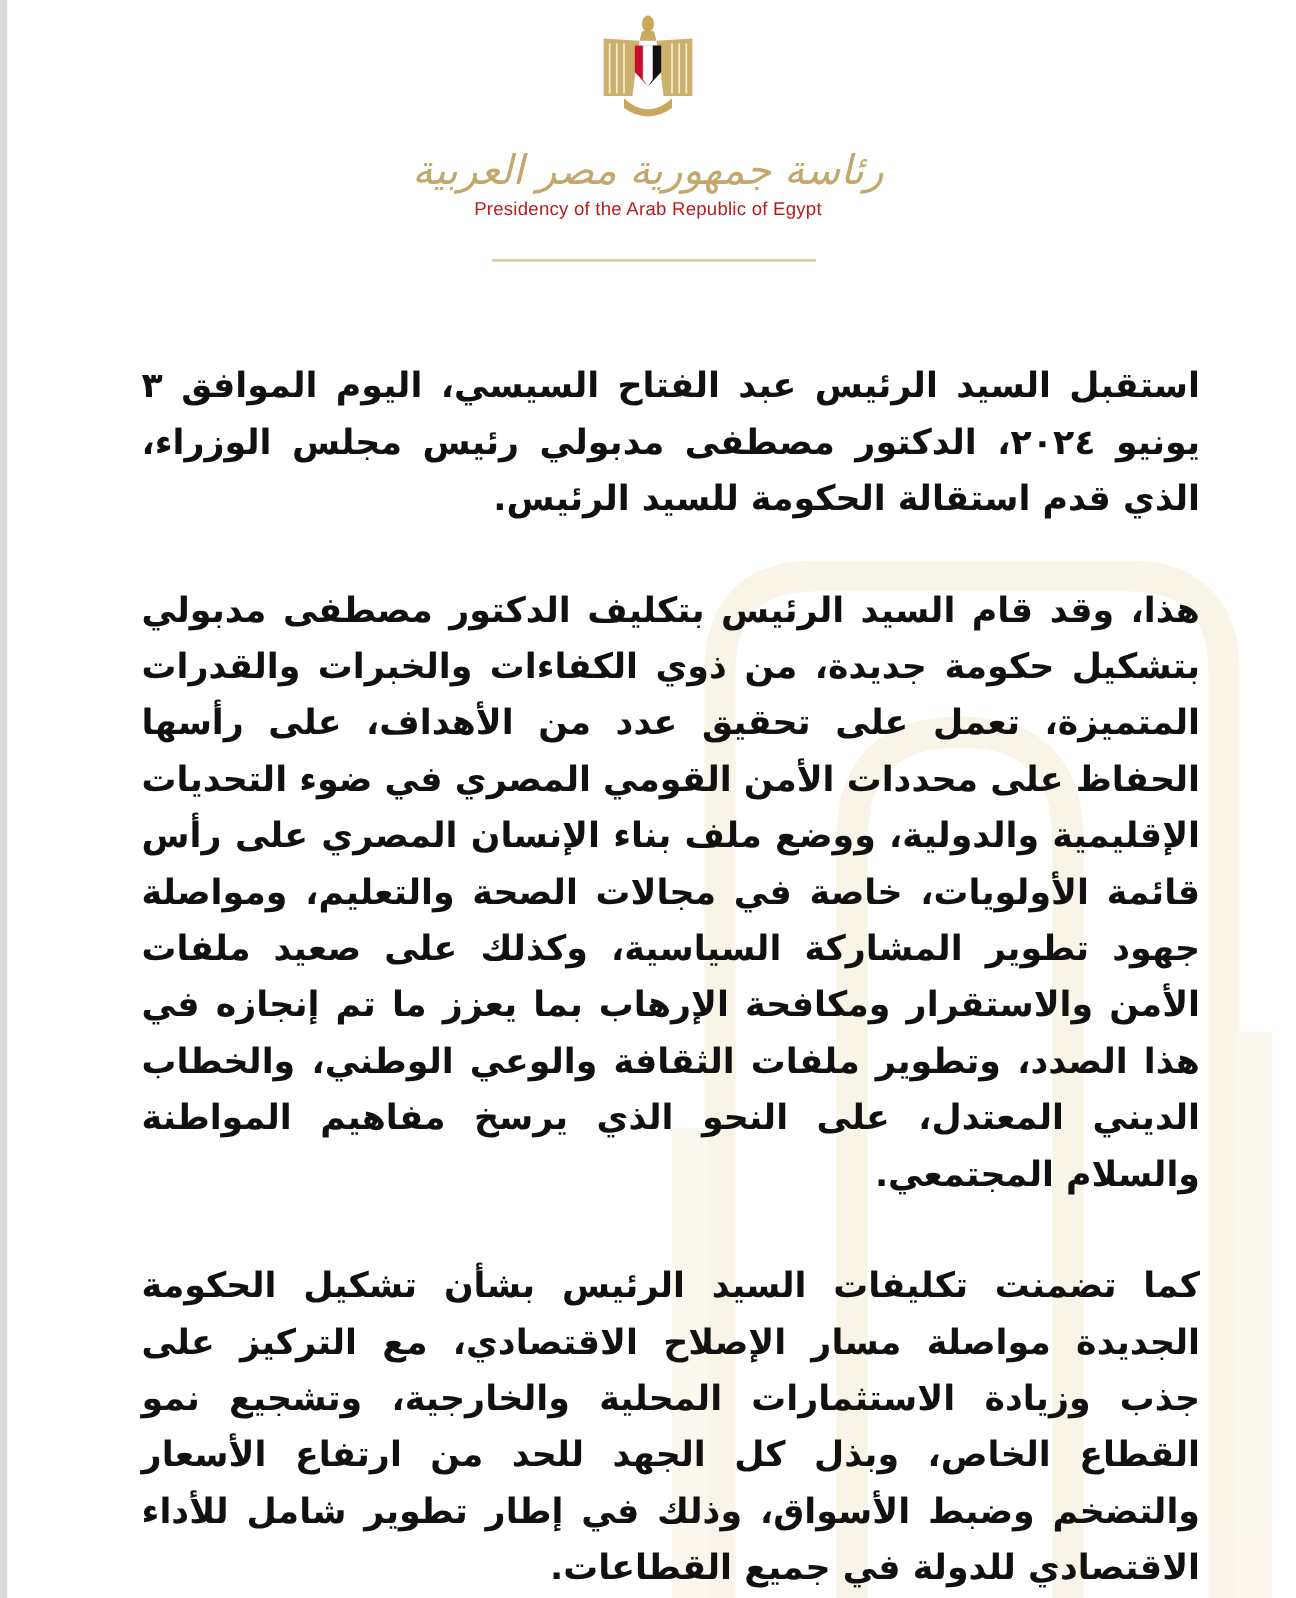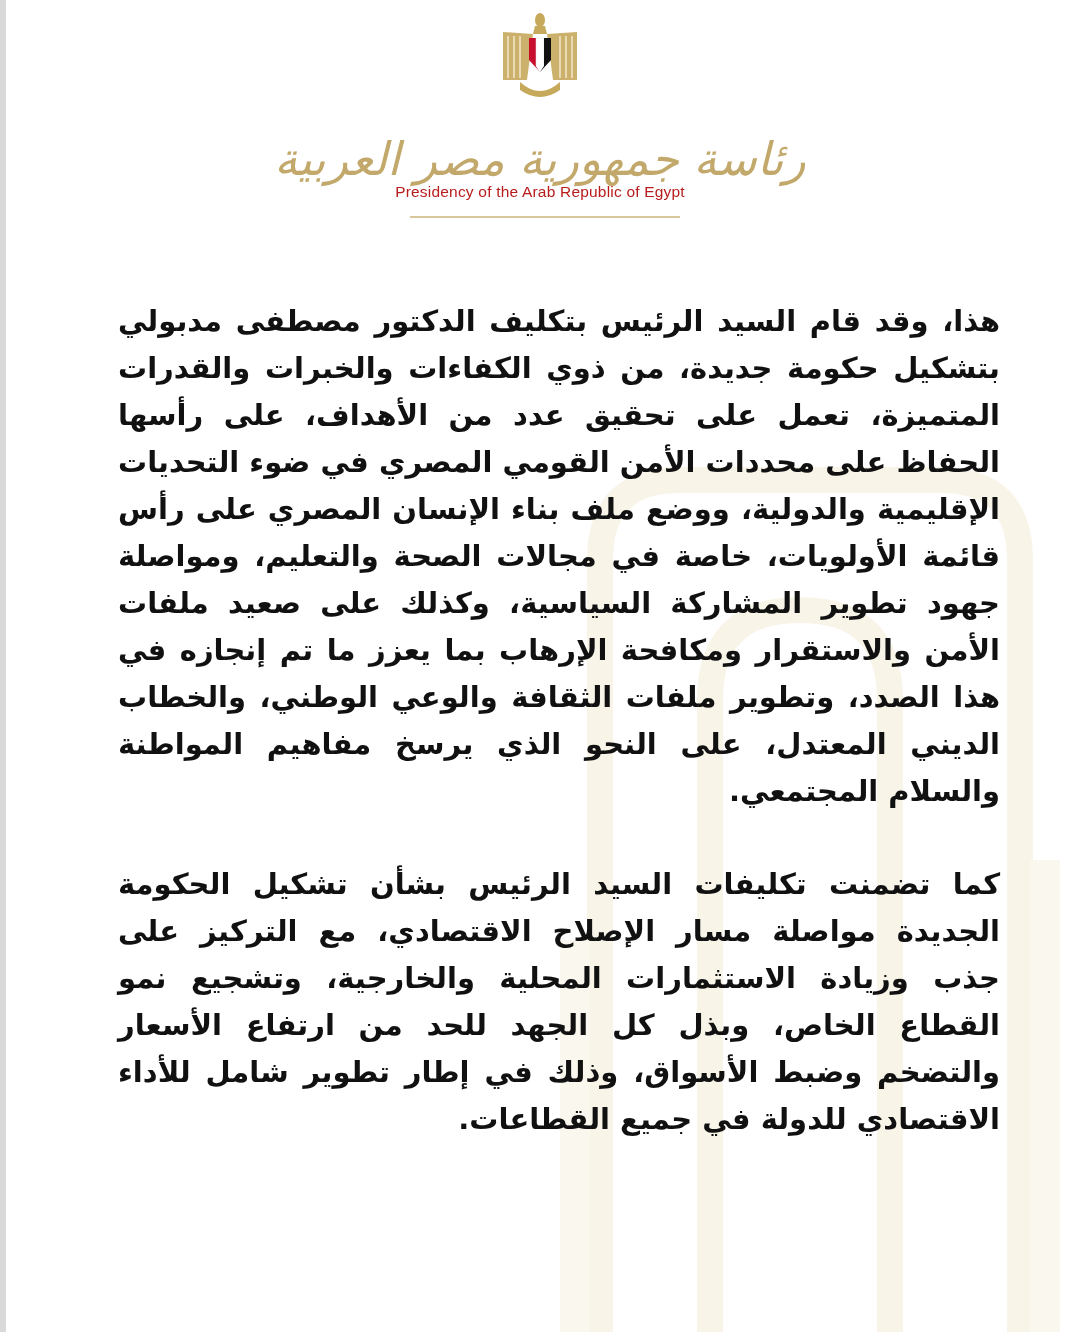--- a/index.html
+++ b/index.html
@@ -16,21 +16,21 @@
     .watermark {
       position: absolute; left: 540px; top: 440px; width: 540px; height: 892px;
       opacity: 0.5; pointer-events: none;
     }
     .header {
       position: absolute; left: 0; top: 0; width: 1080px; height: 230px;
       display: flex; flex-direction: column; align-items: center;
     }
     .emblem { margin-top: 10px; width: 90px; height: 92px; }
     .calligraphy {
-      margin-top: 37px; font-family: "DejaVu Serif", serif; font-size: 46px;
+      margin-top: 20px; font-family: "DejaVu Serif", serif; font-size: 34px;
       color: #c2a86a; direction: rtl; letter-spacing: 1px; line-height: 40px;
       font-style: italic;
     }
     .subtitle {
       margin-top: 4px; font-family: "Liberation Sans", sans-serif;
       font-size: 15.5px; color: #b91c1c; letter-spacing: 0.2px;
     }
     .divider {
       position: absolute; top: 216px; left: 410px; width: 270px; height: 2px;
       background: #d8c79a;
@@ -79,16 +79,17 @@
     <path d="M34 28 H41 V56 L45 62 L34 50 Z" fill="#c8102e"></path>
     <path d="M41 28 H49 V56 L45 62 L41 56 Z" fill="#ffffff" stroke="#ddd" stroke-width="0.5"></path>
     <path d="M49 28 H56 V50 L45 62 L49 56 Z" fill="#111111"></path>
   </svg>
   <div class="calligraphy">رئاسة جمهورية مصر العربية</div>
   <div class="subtitle">Presidency of the Arab Republic of Egypt</div>
 </div>
 <div class="divider"></div>
 
 <div class="content">
+  <p>استقبل السيد الرئيس عبد الفتاح السيسي، اليوم الموافق ٣ يونيو ٢٠٢٤، الدكتور مصطفى مدبولي رئيس مجلس الوزراء، الذي قدم استقالة الحكومة للسيد الرئيس.</p>
   <p>هذا، وقد قام السيد الرئيس بتكليف الدكتور مصطفى مدبولي بتشكيل حكومة جديدة، من ذوي الكفاءات والخبرات والقدرات المتميزة، تعمل على تحقيق عدد من الأهداف، على رأسها الحفاظ على محددات الأمن القومي المصري في ضوء التحديات الإقليمية والدولية، ووضع ملف بناء الإنسان المصري على رأس قائمة الأولويات، خاصة في مجالات الصحة والتعليم، ومواصلة جهود تطوير المشاركة السياسية، وكذلك على صعيد ملفات الأمن والاستقرار ومكافحة الإرهاب بما يعزز ما تم إنجازه في هذا الصدد، وتطوير ملفات الثقافة والوعي الوطني، والخطاب الديني المعتدل، على النحو الذي يرسخ مفاهيم المواطنة والسلام المجتمعي.</p>
   <p>كما تضمنت تكليفات السيد الرئيس بشأن تشكيل الحكومة الجديدة مواصلة مسار الإصلاح الاقتصادي، مع التركيز على جذب وزيادة الاستثمارات المحلية والخارجية، وتشجيع نمو القطاع الخاص، وبذل كل الجهد للحد من ارتفاع الأسعار والتضخم وضبط الأسواق، وذلك في إطار تطوير شامل للأداء الاقتصادي للدولة في جميع القطاعات.</p>
 
 </div>
 
 </body></html>

